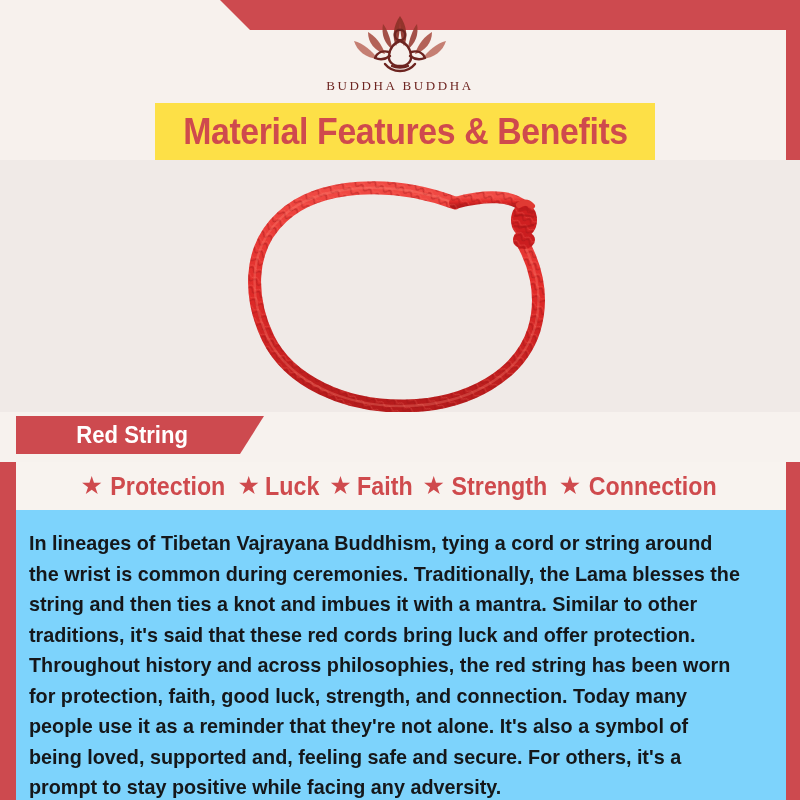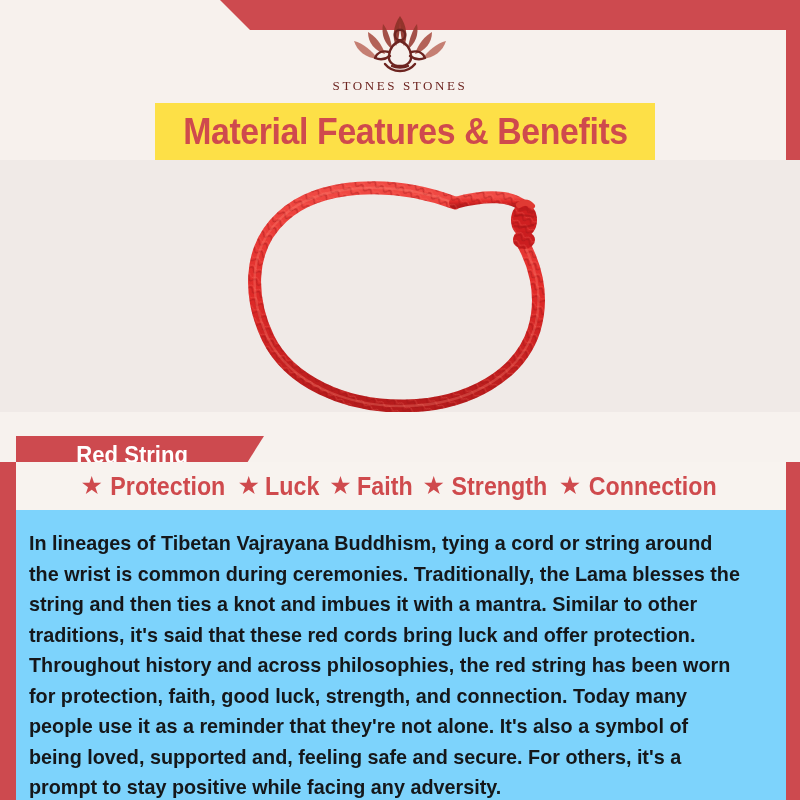--- a/index.html
+++ b/index.html
@@ -115,21 +115,20 @@
   }
   .ribbon {
     position: absolute;
     top: 416px; left: 16px;
     height: 38px;
     width: 248px;
     background: #cd4a4f;
     clip-path: polygon(0 0, 248px 0, 224px 38px, 0 38px);
     display: flex;
     align-items: center;
-    margin-top: 20px;
   }
   .ribbon-text {
     margin-left: 58px;
     color: #ffffff;
     font-family: "Liberation Sans Narrow", "Liberation Sans", sans-serif;
     font-weight: 700;
     font-size: 23px;
     letter-spacing: 0px;
     transform: scaleX(0.96);
     white-space: nowrap;
@@ -216,21 +215,21 @@
           <g fill="none" stroke="#6d2420" stroke-width="2.4" stroke-linecap="round" stroke-linejoin="round">
             <circle cx="65" cy="27" r="5.2"></circle>
             <path d="M65 33 C59 35 55 40 54 47 C53 53 57 58 65 58 C73 58 77 53 76 47 C75 40 71 35 65 33 Z"></path>
             <path d="M54 44 C47 42 42 45 40 50 C45 52 51 51 55 48"></path>
             <path d="M76 44 C83 42 88 45 90 50 C85 52 79 51 75 48"></path>
             <path d="M50 56 C54 61 60 63 65 63 C70 63 76 61 80 56"></path>
             <path d="M57 58 C61 60 69 60 73 58"></path>
           </g>
         </svg>
       </span>
-      <span class="logo-word">STONES STONES</span>
+      <span class="logo-word">BUDDHA BUDDHA</span>
     </div>
   </div>
 
   <div class="title-band">
     <span class="title-text">Material Features &amp; Benefits</span>
   </div>
 
   <div class="photo-area">
     <svg width="800" height="252" viewBox="0 0 800 252">
       <defs>

